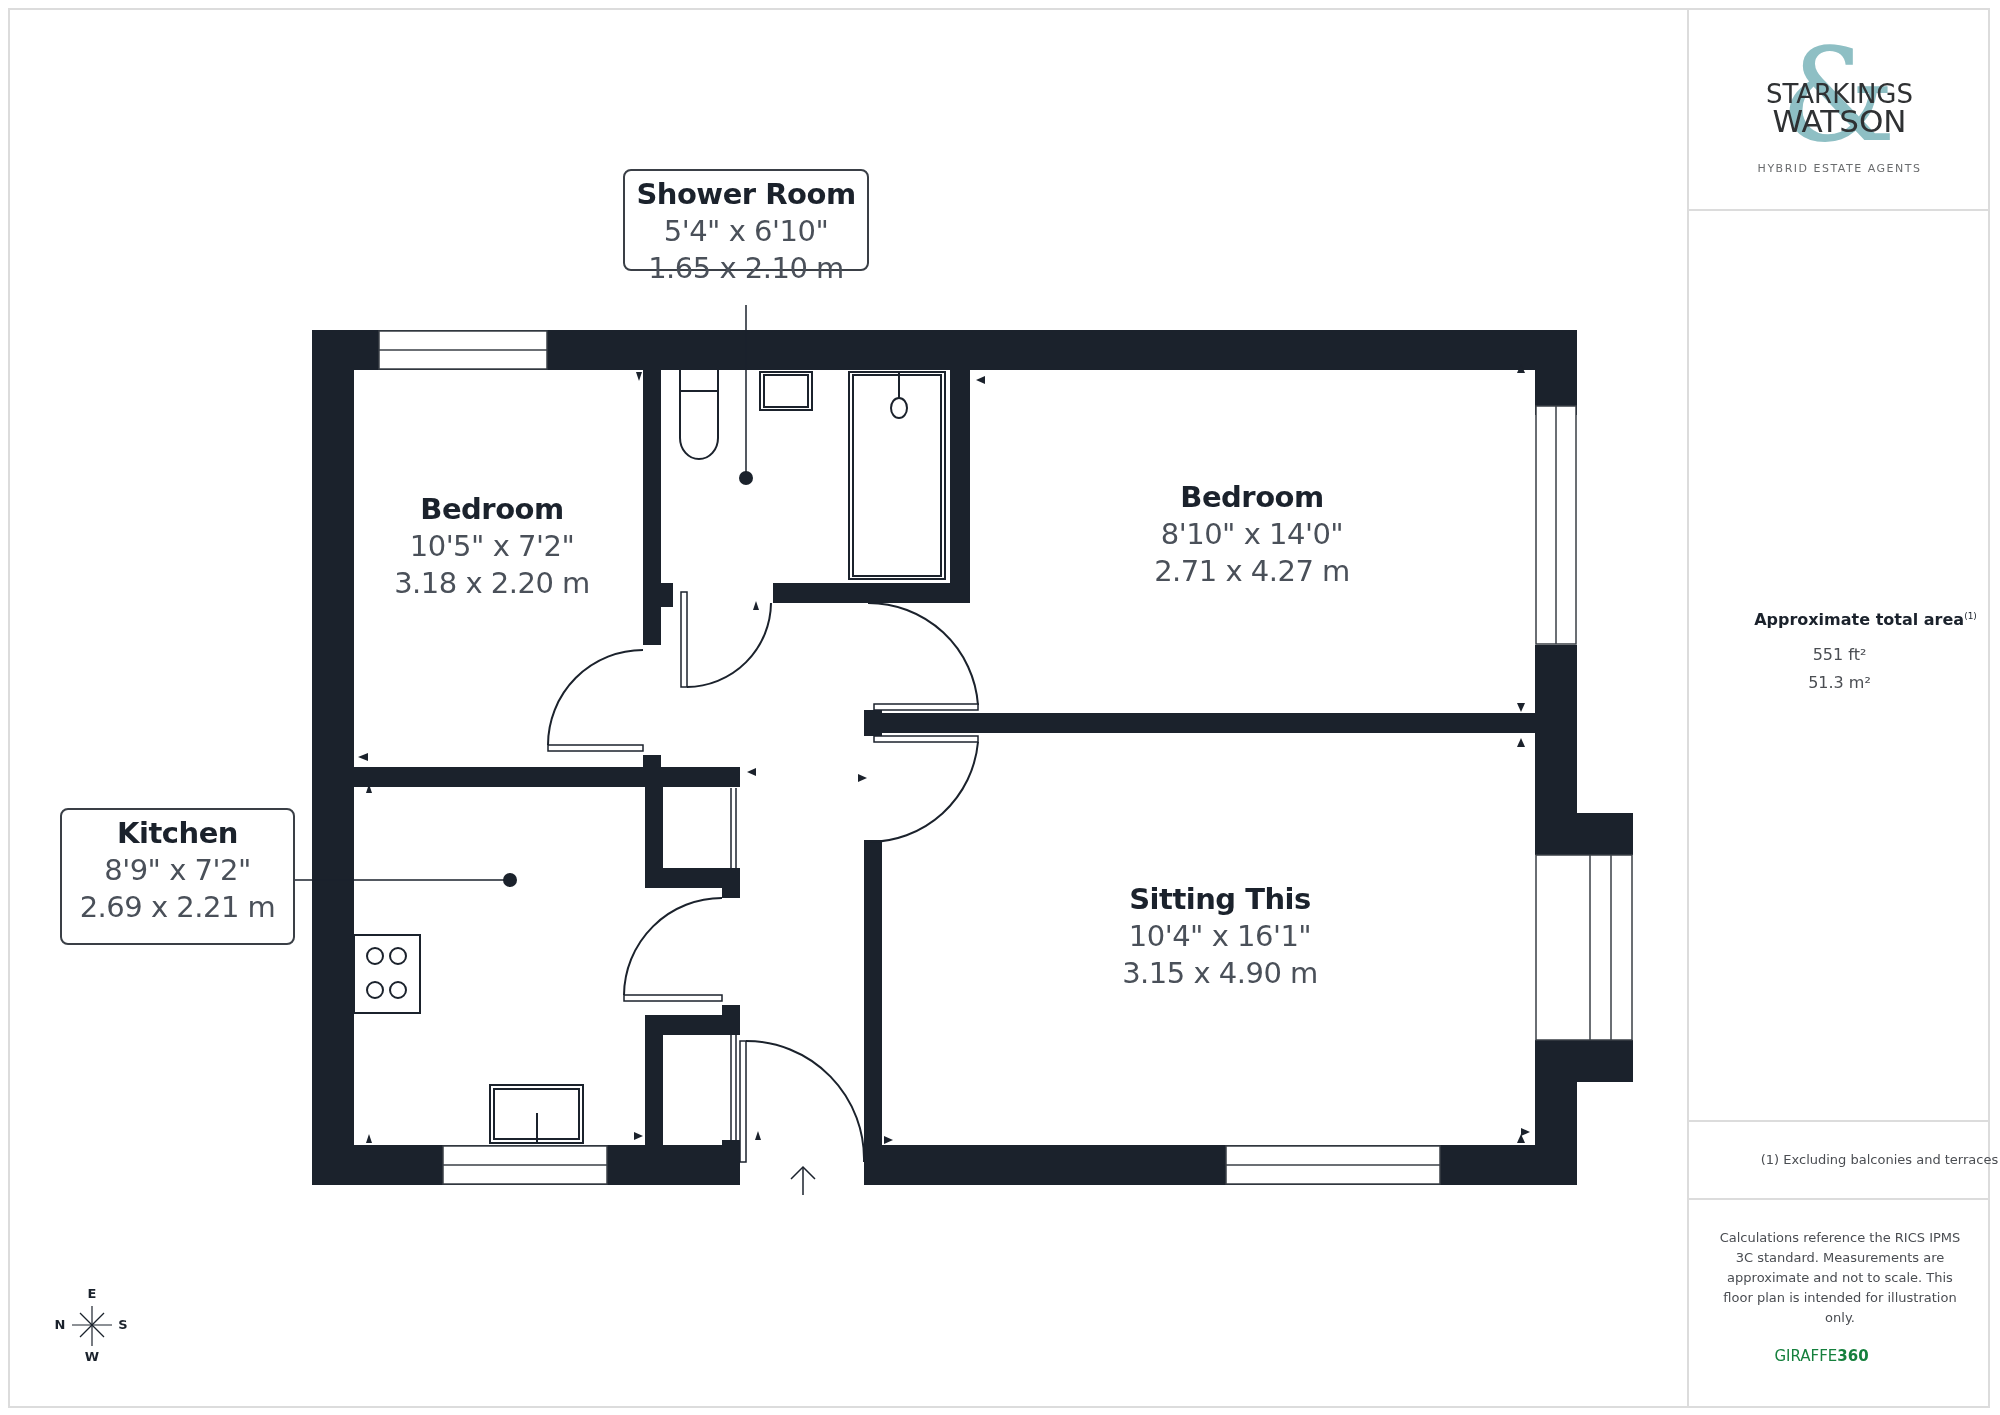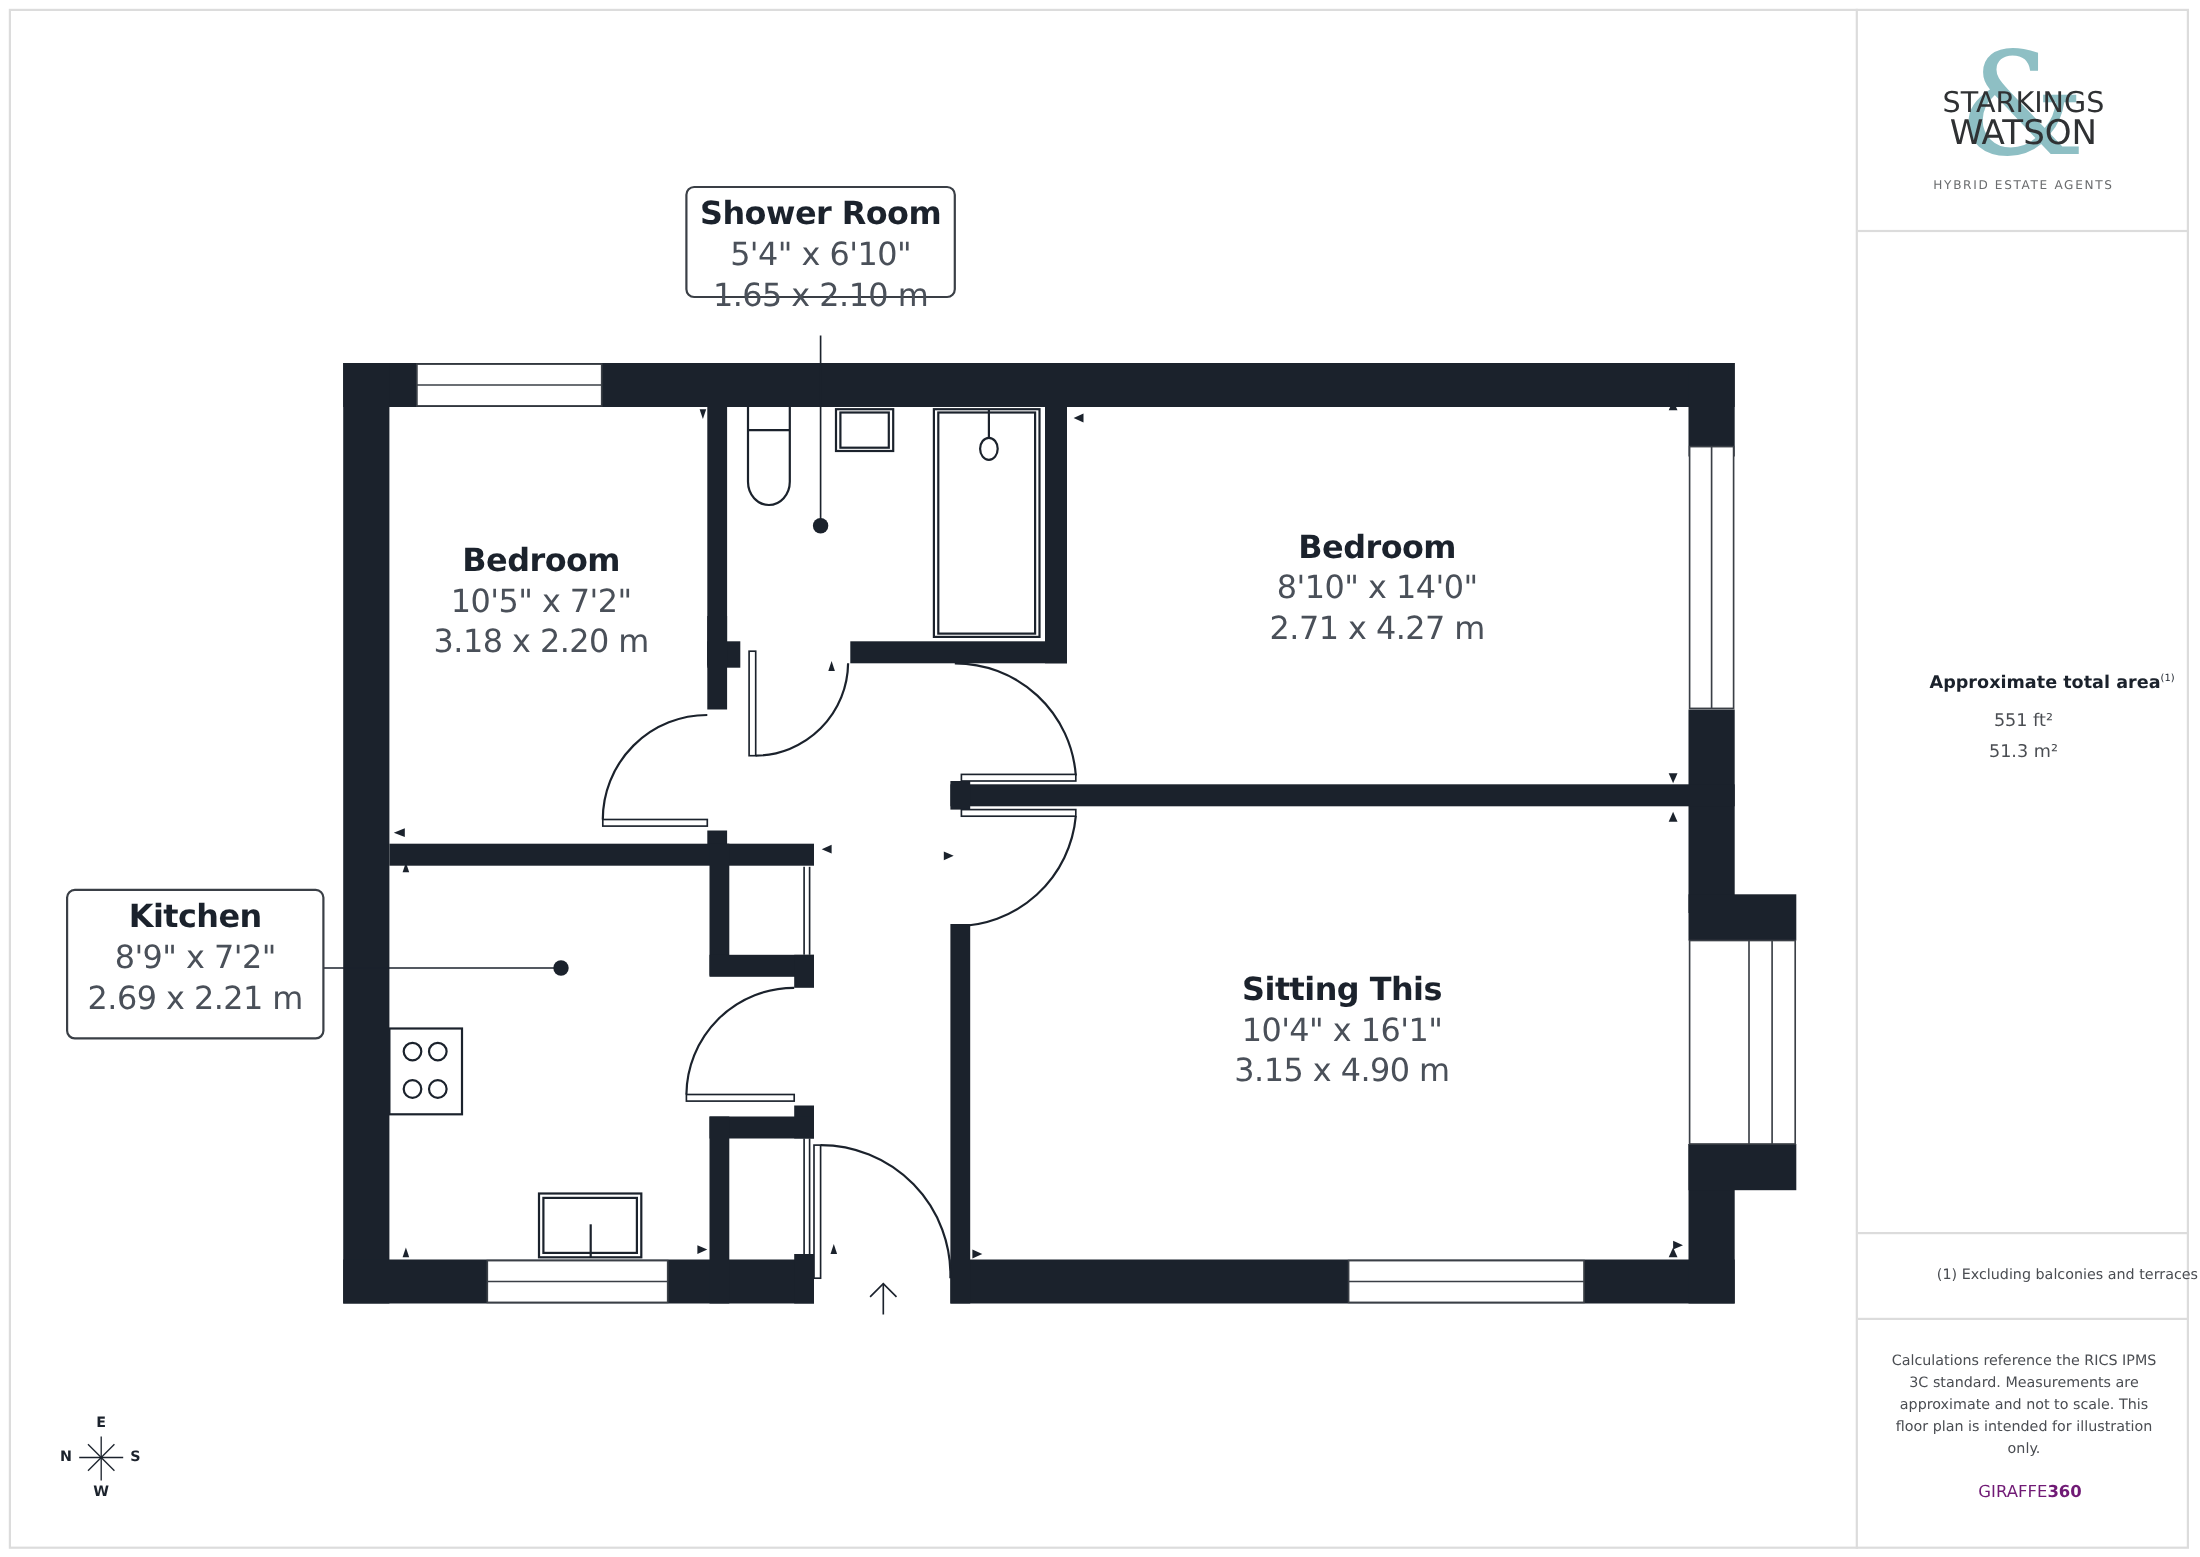--- a/index.html
+++ b/index.html
@@ -15,21 +15,21 @@
   .logo{position:absolute;left:1689px;top:10px;width:301px;height:180px;}
   .logo-text{position:absolute;left:0;width:301px;text-align:center;font-family:"DejaVu Sans",sans-serif;color:#2f3133;letter-spacing:0px;}
   .logo-line1{top:70px;font-size:26px;line-height:28px;}
   .logo-line2{top:95px;font-size:31px;line-height:32px;}
   .logo-tag{top:152px;font-size:11px;letter-spacing:1.5px;color:#6a6c6e;}
   .area-title{position:absolute;left:1689px;top:610px;width:353px;text-align:center;font-weight:bold;font-size:16px;color:#1b222c;}
   .area-title sup{font-size:9px;font-weight:normal;}
   .area-val{position:absolute;left:1689px;width:301px;text-align:center;font-size:16px;color:#4a4d52;}
   .note{position:absolute;left:1689px;width:301px;text-align:center;font-size:13px;color:#4a4d52;line-height:20px;padding-left:40px;}
   .disclaimer{position:absolute;left:1715px;top:1228px;width:250px;text-align:center;font-size:13px;color:#4a4d52;line-height:20px;}
-  .brand{position:absolute;left:1689px;top:1347px;width:265px;text-align:center;font-size:15px;color:#701a75;padding-left:24px;}
+  .brand{position:absolute;left:1689px;top:1347px;width:265px;text-align:center;font-size:15px;color:#15803d;}
   .brand b{font-weight:bold;}
   .compass-letter{position:absolute;font-weight:bold;font-size:13px;color:#1b222c;width:20px;text-align:center;}
 </style>
 </head>
 <body>
 
 <div class="frame"></div>
 <div class="side-divider"></div>
 <div class="side-hr" style="top:209px"></div>
 <div class="side-hr" style="top:1120px"></div>

